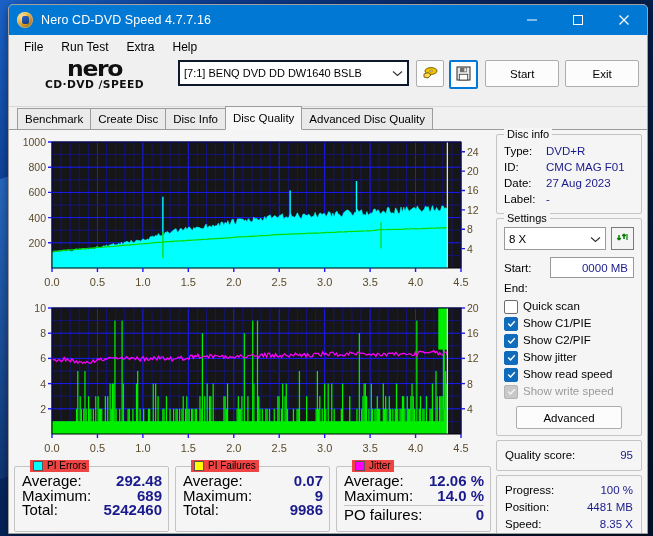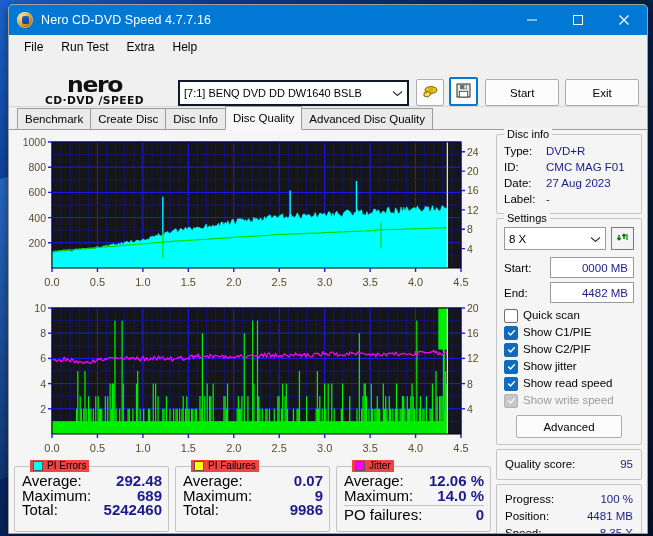--- a/index.html
+++ b/index.html
@@ -54,21 +54,21 @@
   
   #menubar{
     height:24px;background:#f0f0f0;display:flex;align-items:center;
     padding-left:6px;flex:0 0 auto;border-bottom:1px solid #f0f0f0;
   }
   .menu-item{
     font-size:12px;color:#000;padding:3px 9px;line-height:14px;
   }
   
   #toolbar{
-    height:46px;background:#f0f0f0;display:flex;align-items:flex-end;
+    height:46px;background:#f0f0f0;display:flex;align-items:flex-start;
     flex:0 0 auto;padding:0 8px;border-bottom:1px solid #d8d8d8;
   }
   #nero-logo{width:164px;display:flex;flex-direction:column;align-items:center;
     justify-content:center;user-select:none;}
   #nero-logo .n1{
     font-family:"DejaVu Sans",sans-serif;font-weight:bold;font-size:21px;
     letter-spacing:-1.2px;line-height:18px;color:#111;font-style:normal;
     transform:scaleX(1.12);
   }
   #nero-logo .n2{
@@ -913,21 +913,20 @@
               </svg>
             </span>
           </div>
         </div>
         <div class="fieldrow">
           <span class="k">Start:</span>
           <div class="tbox">0000 MB</div>
         </div>
         <div class="fieldrow">
           <span class="k">End:</span>
-          <div class="tbox">4482 MB</div>
         </div>
 
         <div class="cbrow">
           <span class="cb"></span>
           <span>Quick scan</span>
         </div>
         <div class="cbrow">
           <span class="cb checked">
             <svg width="9" height="9" viewBox="0 0 9 9">
                 <polyline points="1.2,4.6 3.5,6.9 7.8,2.2" fill="none" stroke="#fff" stroke-width="1.4"></polyline>

